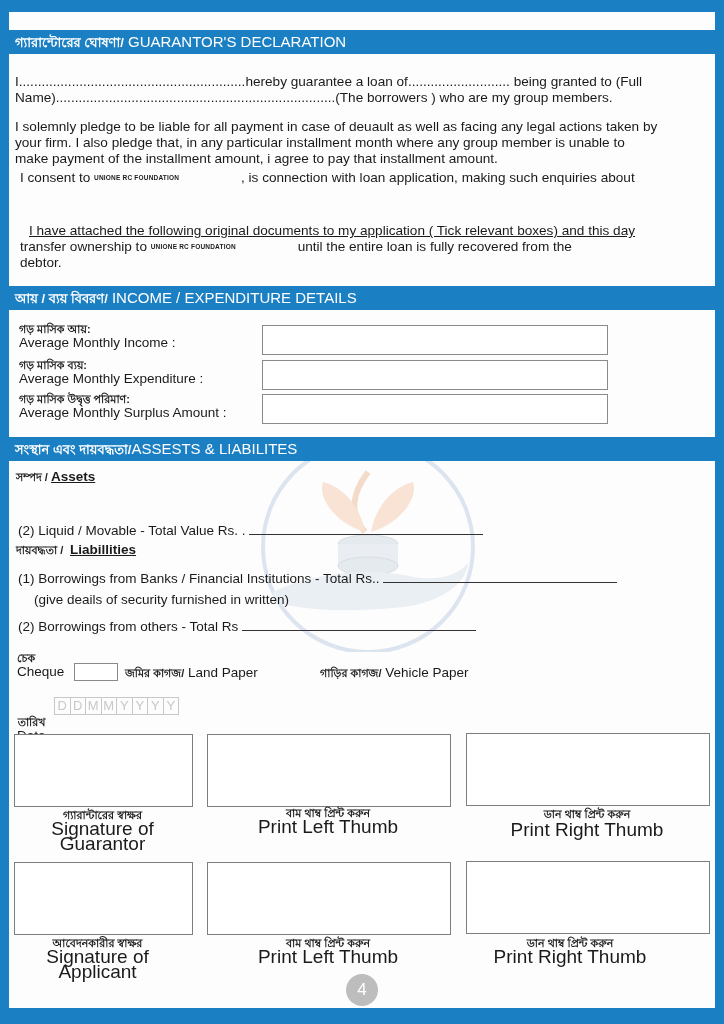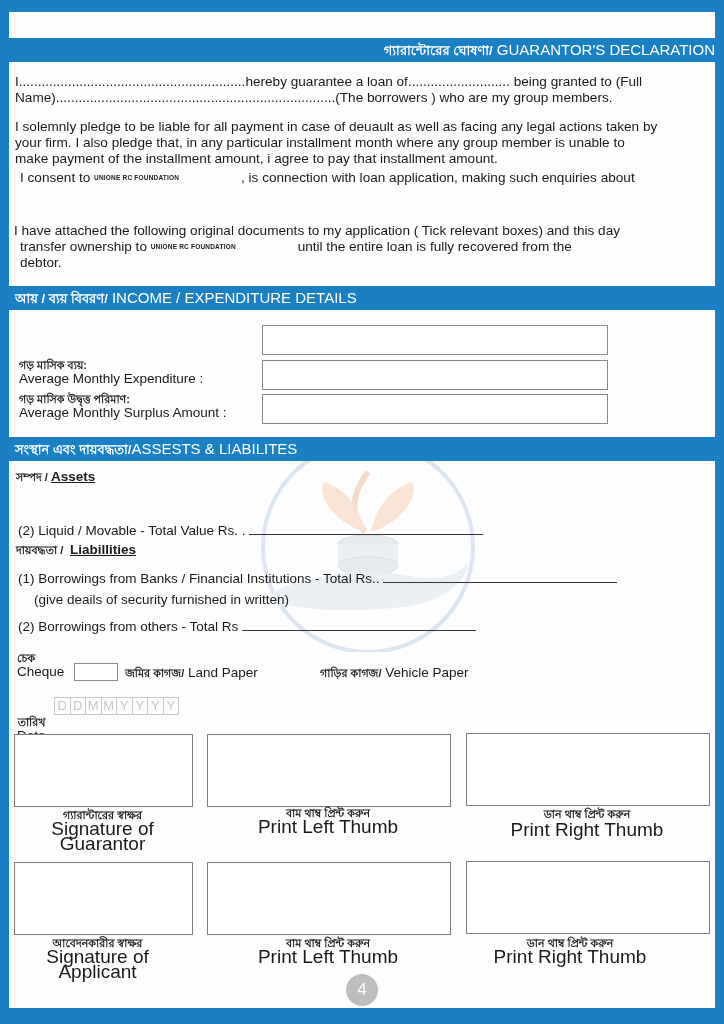--- a/index.html
+++ b/index.html
@@ -41,49 +41,53 @@
     <circle cx="115" cy="95" r="105" fill="none" stroke="#9fb8d6" stroke-width="4"></circle>
     <path d="M115 20 C100 40 95 60 112 80" stroke="#e49a6a" stroke-width="6" fill="none"></path>
     <path d="M112 80 C80 70 65 45 70 30 C90 35 108 55 112 80Z" fill="#efb58d"></path>
     <path d="M118 80 C150 70 165 45 160 30 C140 35 122 55 118 80Z" fill="#efb58d"></path>
     <ellipse cx="115" cy="92" rx="30" ry="9" fill="#b9c7d6" stroke="#8fa2b6"></ellipse>
     <rect x="85" y="92" width="60" height="22" fill="#c9d4df"></rect>
     <ellipse cx="115" cy="114" rx="30" ry="9" fill="#b9c7d6" stroke="#8fa2b6"></ellipse>
     <path d="M20 140 C60 120 120 115 160 125 C190 130 210 120 215 110 C215 130 190 150 150 155 C100 160 60 160 20 150Z" fill="#c8d6e6"></path>
   </svg>
 
-  <div class="hdr" style="top:26px;text-align:right;">
+  <div class="hdr" style="top:18px;">
     <span class="bn" style="color:#fff;font-size:13px;">গ্যারান্টোরের ঘোষণা/</span><span> GUARANTOR'S DECLARATION</span>
   </div>
 
   <div class="abs txt" style="left:6px; top:62px;">I............................................................hereby guarantee a loan of...........................  being granted to (Full</div>
   <div class="abs txt" style="left:6px; top:78px;">Name)..........................................................................(The borrowers ) who are my group members.</div>
 
   <div class="abs txt" style="left:6px; top:107px;">I solemnly pledge to be liable for all payment in case of deuault as well as facing any legal actions taken by</div>
   <div class="abs txt" style="left:6px; top:123px;">your firm. I also pledge that, in any particular installment month where any group member is unable to</div>
   <div class="abs txt" style="left:6px; top:139px;">make payment of the installment amount, i agree to pay that installment amount.</div>
 
   <div class="abs txt" style="left:11px; top:158px;">
     <span>I consent to</span>
     <span class="org">UNIONE RC FOUNDATION</span>
     <span style="display:inline-block;width:58px;"></span><span>, is connection with loan application, making such enquiries about</span>
   </div>
 
-  <div class="abs txt" style="left:5px; top:211px;">I have attached the following original documents to my application ( Tick relevant boxes) and this day</div>
+  <div class="abs txt" style="left:20px; top:211px;text-decoration:underline;">I have attached the following original documents to my application ( Tick relevant boxes) and this day</div>
   <div class="abs txt" style="left:11px; top:227px;">
     <span>transfer ownership to</span>
     <span class="org">UNIONE RC FOUNDATION</span>
     <span style="display:inline-block;width:58px;"></span><span>until the entire loan is fully recovered from the</span>
   </div>
   <div class="abs txt" style="left:11px; top:243px;">debtor.</div>
 
   <div class="hdr" style="top:274px;">
     <span class="bn" style="color:#fff;font-size:13px;">আয় / ব্যয় বিবরণ/</span><span> INCOME / EXPENDITURE DETAILS</span>
   </div>
 
+  <div class="abs" style="left:10px; top:311px;">
+    <div class="bn">গড় মাসিক আয়:</div>
+    <div class="lbl">Average Monthly Income :</div>
+  </div>
   <div class="inbox" style="left:253px; top:313px; width:344px; height:28px;"></div>
 
   <div class="abs" style="left:10px; top:347px;">
     <div class="bn">গড় মাসিক ব্যয়:</div>
     <div class="lbl">Average Monthly Expenditure :</div>
   </div>
   <div class="inbox" style="left:253px; top:348px; width:344px; height:28px;"></div>
 
   <div class="abs" style="left:10px; top:381px;">
     <div class="bn">গড় মাসিক উদ্বৃত্ত পরিমাণ:</div>

